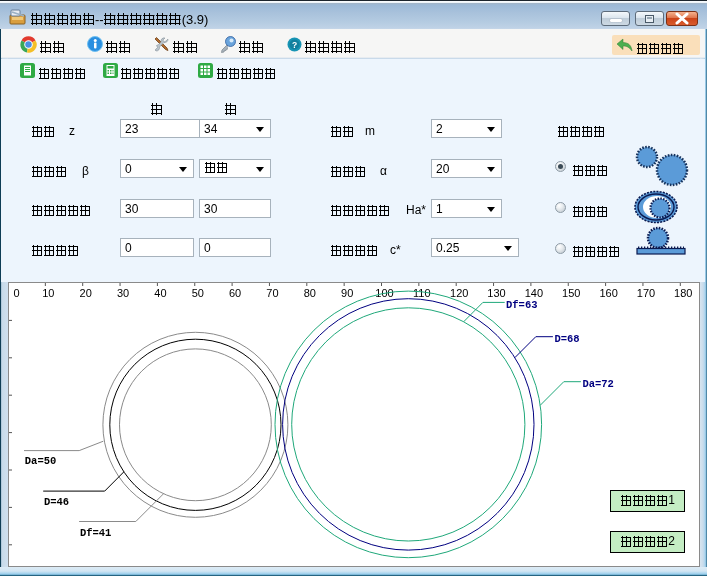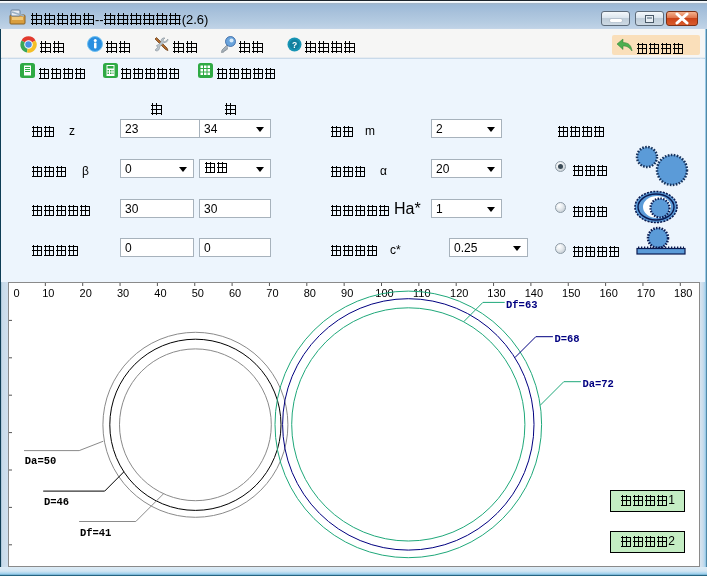--- a/index.html
+++ b/index.html
@@ -58,21 +58,21 @@
 <div class="abs" id="form"></div>
 <div class="abs" id="botfrm"></div>
 
 <svg class="abs" style="left:9px;top:8px" width="17" height="17" viewBox="0 0 17 17">
 <rect x="1" y="7" width="15" height="9" rx="1" fill="#d99e3e" stroke="#8a6020" stroke-width="1"></rect>
 <rect x="2" y="2" width="9" height="6" rx="1" fill="#e8ecf2" stroke="#68809a" stroke-width="1"></rect>
 <rect x="3" y="9" width="11" height="3" fill="#f0c878"></rect>
 <path d="M3 4 L15 8" stroke="#9ab0c4" stroke-width="1.5" fill="none"></path>
 </svg>
 <div class="abs" style="left:30px;top:12px;font-size:13px;color:#000">
-<i class="g h"></i><i class="g h"></i><i class="g h"></i><i class="g h"></i><i class="g h"></i><span style="font-family:'Liberation Sans'">--</span><i class="g h"></i><i class="g h"></i><i class="g h"></i><i class="g h"></i><i class="g h"></i><i class="g h"></i><span>(2.6)</span>
+<i class="g h"></i><i class="g h"></i><i class="g h"></i><i class="g h"></i><i class="g h"></i><span style="font-family:'Liberation Sans'">--</span><i class="g h"></i><i class="g h"></i><i class="g h"></i><i class="g h"></i><i class="g h"></i><i class="g h"></i><span>(3.9)</span>
 </div>
 <div class="abs wbtn" id="bmin">
     <div class="dash"></div>
   </div>
 <div class="abs wbtn" id="bmax">
     <div class="sq"></div>
   </div>
 <div class="abs wbtn" id="bclose">
     <svg width="30" height="13" viewBox="0 0 30 13" style="position:absolute;left:0;top:0">
       <path d="M10 2 L20 11 M20 2 L10 11" stroke="#fff" stroke-width="3" stroke-linecap="round"></path>
@@ -170,30 +170,30 @@
 <div class="box" style="left:120px;top:159px;width:74px">0<div class="tri"></div></div>
 <div class="box" style="left:199px;top:159px;width:72px"><i class="g" style="vertical-align:0"></i><i class="g" style="vertical-align:0"></i><div class="tri"></div></div>
 <div class="abs" style="left:330px;top:162px"><i class="g"></i><i class="g"></i><i class="g"></i><span style="font-size:12px;position:relative;left:14px;top:-1px">α</span></div>
 <div class="box" style="left:431px;top:159px;width:71px">20<div class="tri"></div></div>
 <div class="radio sel" style="left:555px;top:161px"></div>
 <div class="abs" style="left:572px;top:161px"><i class="g"></i><i class="g"></i><i class="g"></i></div>
 
 <div class="abs" style="left:31px;top:201px"><i class="g"></i><i class="g"></i><i class="g"></i><i class="g"></i><i class="g"></i></div>
 <div class="box" style="left:120px;top:199px;width:74px">30</div>
 <div class="box" style="left:199px;top:199px;width:72px">30</div>
-<div class="abs" style="left:330px;top:201px"><i class="g"></i><i class="g"></i><i class="g"></i><i class="g"></i><i class="g"></i><span style="font-size:16px;position:relative;left:4px;top:-1px">Ha*</span></div>
+<div class="abs" style="left:330px;top:201px"><i class="g"></i><i class="g"></i><i class="g"></i><i class="g"></i><i class="g"></i><span style="font-size:12px;position:relative;left:16px;top:-1px">Ha*</span></div>
 <div class="box" style="left:431px;top:199px;width:71px">1<div class="tri"></div></div>
 <div class="radio" style="left:555px;top:202px"></div>
 <div class="abs" style="left:572px;top:202px"><i class="g"></i><i class="g"></i><i class="g"></i></div>
 
 <div class="abs" style="left:31px;top:241px"><i class="g"></i><i class="g"></i><i class="g"></i><i class="g"></i></div>
 <div class="box" style="left:120px;top:238px;width:74px">0</div>
 <div class="box" style="left:199px;top:238px;width:72px">0</div>
 <div class="abs" style="left:330px;top:241px"><i class="g"></i><i class="g"></i><i class="g"></i><i class="g"></i><span style="font-size:12px;position:relative;left:12px;top:-1px">c*</span></div>
-<div class="box" style="left:449px;top:238px;width:79px">0.25<div class="tri"></div></div>
+<div class="box" style="left:431px;top:238px;width:88px">0.25<div class="tri"></div></div>
 <div class="radio" style="left:555px;top:243px"></div>
 <div class="abs" style="left:572px;top:242px"><i class="g"></i><i class="g"></i><i class="g"></i><i class="g"></i></div>
 
 <svg class="abs" style="left:632px;top:143px" width="60" height="45" viewBox="0 0 60 45">
 <circle cx="15" cy="14" r="10" fill="#5b9bd8" stroke="#16325c" stroke-width="2.5" stroke-dasharray="1.6 1.4"></circle>
 <circle cx="40" cy="27" r="15" fill="#5b9bd8" stroke="#16325c" stroke-width="2.5" stroke-dasharray="1.6 1.4"></circle>
 </svg>
 <svg class="abs" style="left:633px;top:190px" width="48" height="36" viewBox="0 0 48 36">
 <ellipse cx="23" cy="17" rx="21" ry="15.5" fill="#5b9bd8" stroke="#0a1a50" stroke-width="1.6" stroke-dasharray="2 1.2"></ellipse>
 <ellipse cx="23" cy="17" rx="18" ry="13" fill="none" stroke="#0a1a50" stroke-width="1.4"></ellipse>

